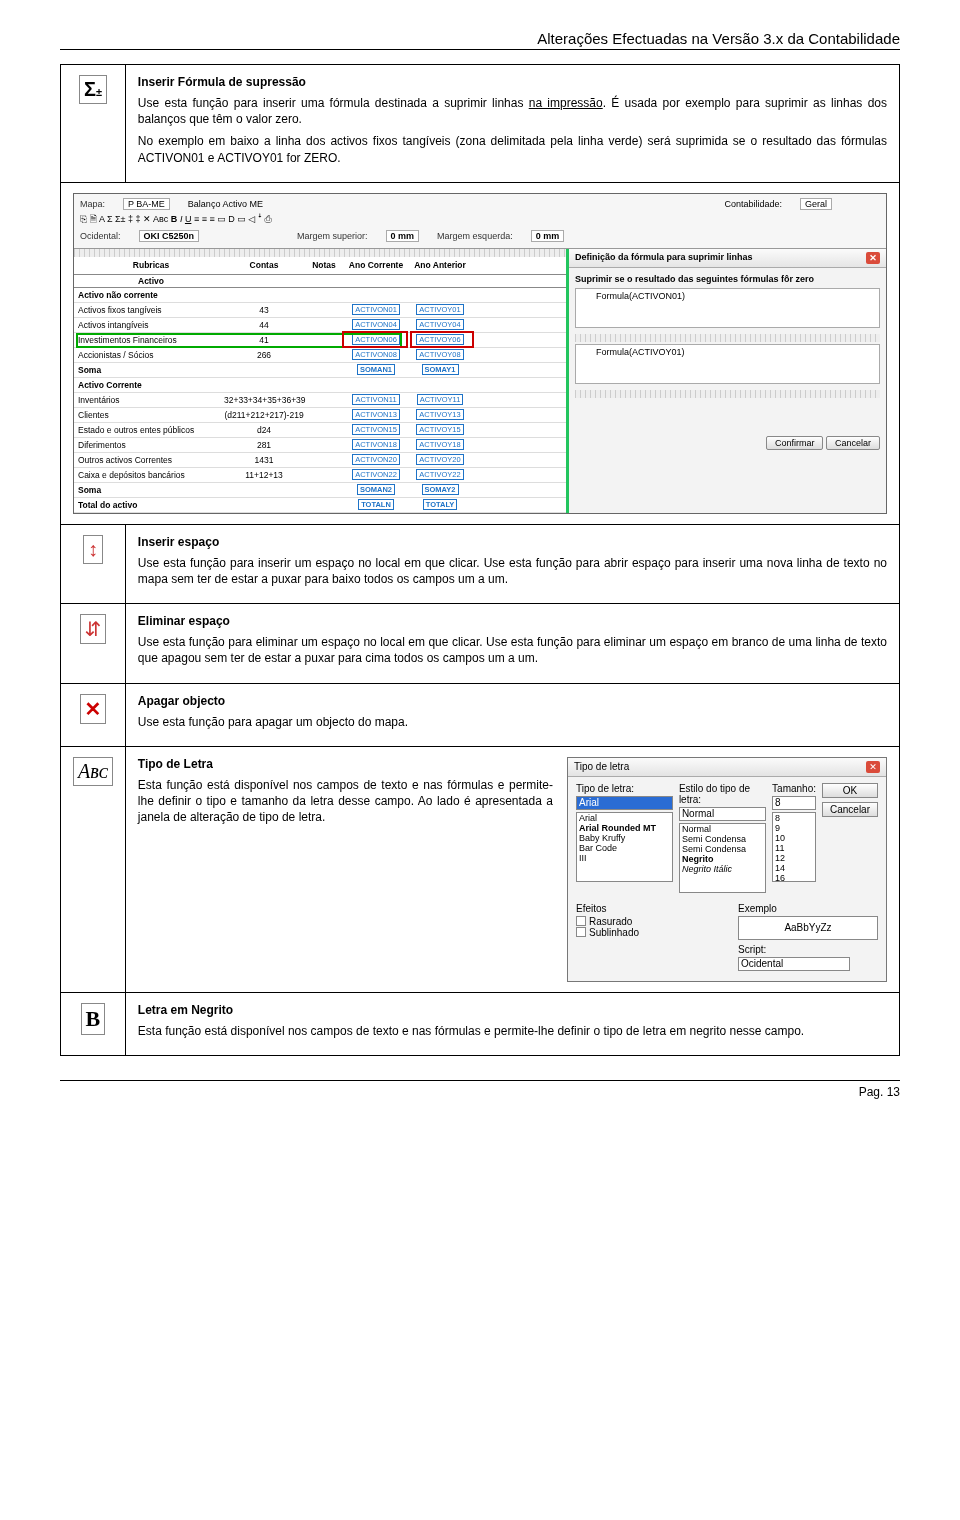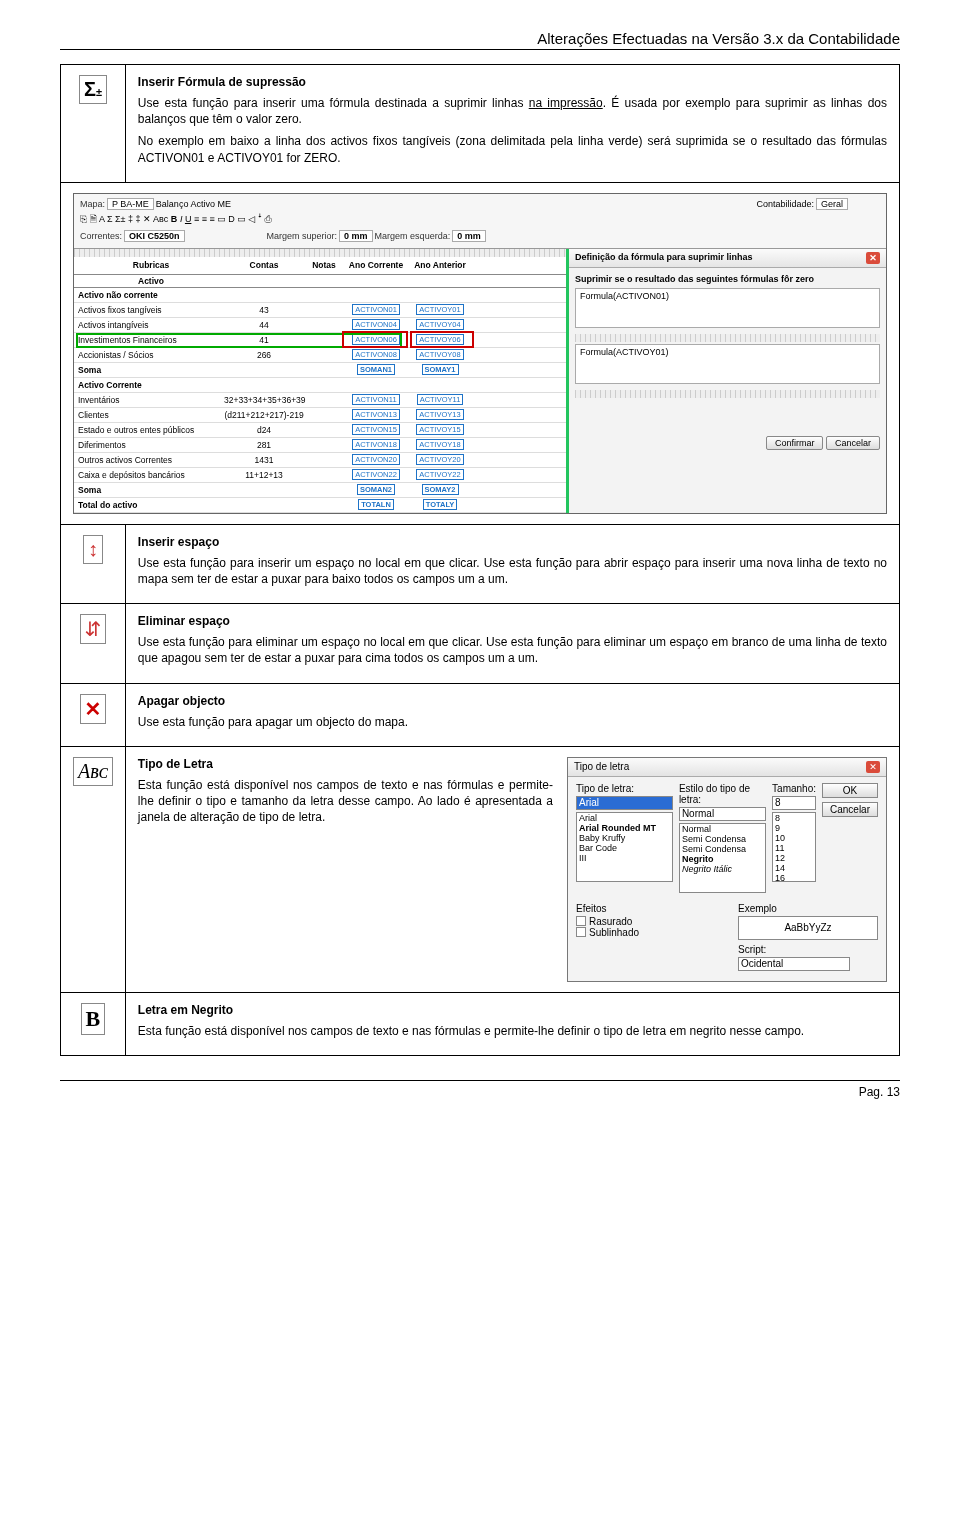--- a/index.html
+++ b/index.html
@@ -11,30 +11,30 @@
   .icon-cell { width: 62px; text-align: center; vertical-align: middle; padding: 10px 4px; }
   .desc-cell { }
   .title { font-weight: bold; margin-bottom: 6px; }
   .para { margin-bottom: 6px; text-align: justify; line-height: 1.35; }
   .underline { text-decoration: underline; }
   .shot { border: 1px solid #666; }
   .figure-row td { padding: 0; }
   .figure-row .figure-wrap { padding: 10px 12px; }
   .ruler { height: 8px; background: repeating-linear-gradient(to right, #ccc, #ccc 1px, #eee 1px, #eee 5px); position: relative; }
   .shot-top { background: #f6f6f6; padding: 4px 6px; font-size: 9px; border-bottom: 1px solid #999; }
-  .shot-top .row { display: flex; gap: 2px; align-items: center; margin-bottom: 2px; }
+  .shot-top .row { display: flex; gap: 18px; align-items: center; margin-bottom: 2px; }
   .shot-top .lbl { color: #333; }
   .shot-top .val { background: #fff; border: 1px solid #aaa; padding: 0 4px; }
   .shot-body { display: flex; }
   .left-pane { flex: 1; position: relative; }
   .right-pane { width: 320px; border-left: 3px solid #22c55e; background: #f3f3f3; font-size: 9px; }
   .right-title { background: linear-gradient(#fbfbfb,#e5e5e5); border-bottom: 1px solid #aaa; padding: 3px 6px; font-weight: bold; display:flex; justify-content:space-between; }
   .right-panel { padding: 6px; }
   .right-panel .sup-lbl { font-weight: bold; margin-bottom: 4px; }
-  .formula-box { background: #fff; border: 1px solid #aaa; height: 40px; padding: 2px 4px; margin-bottom: 6px; font-size: 9px; }
+  .formula-box { background: #fff; border: 1px solid #aaa; height: 40px; padding: 2px 20px; margin-bottom: 6px; font-size: 9px; }
   .right-rule { height: 8px; background: repeating-linear-gradient(to right, #ccc, #ccc 1px, #eee 1px, #eee 5px); margin: 2px 0; }
   .right-btns { text-align: right; padding: 4px 6px; margin-top: 26px;}
   .right-btns .btn { display: inline-block; border: 1px solid #888; background: linear-gradient(#fefefe,#ddd); padding: 1px 8px; border-radius: 2px; font-size: 9px; }
   .close-x { color:#fff; background:#da4b3a; border-radius:2px; width:14px; height:12px; display:inline-flex; align-items:center; justify-content:center; font-size:9px; }
   .rep-row { display: flex; border-bottom: 1px solid #ddd; font-size: 8.5px; height: 15px; align-items: center; }
   .rep-row.hd { font-weight: bold; border-bottom: 1px solid #888; text-align:center; height:18px;}
   .rep-row .c1 { width: 150px; padding-left: 4px; }
   .rep-row .c2 { width: 80px; text-align: center; }
   .rep-row .c3 { width: 40px; text-align:center;}
   .rep-row .c4, .rep-row .c5 { width: 64px; text-align: center; }
@@ -99,21 +99,21 @@
                     <span class="val">P BA-ME</span>
                 <span>Balanço Activo ME</span>
                 <span style="margin-left:auto">Contabilidade:</span>
                     <span class="val">Geral</span>
                 <span style="width:30px;display:inline-block;"></span>
               </div>
               <div class="row" style="gap:4px;">
                 <span>⎘ 🗎 A Σ Σ± ‡ ‡ ✕ Aʙᴄ <b>B</b> <i>I</i> <u>U</u> ≡ ≡ ≡ ▭ D ▭ ◁ ꜜ ⎙</span>
               </div>
               <div class="row">
-                <span class="lbl">Correntes:</span>
+                <span class="lbl">Ocidental:</span>
                     <span class="val" style="font-weight:bold">OKI C5250n</span>
                 <span style="margin-left:80px" class="lbl">Margem superior:</span>
                     <span class="val" style="font-weight:bold">0 mm</span>
                 <span class="lbl">Margem esquerda:</span>
                     <span class="val" style="font-weight:bold">0 mm</span>
               </div>
             </div>
             <div class="shot-body">
               <div class="left-pane">
                 <div class="ruler"></div>

